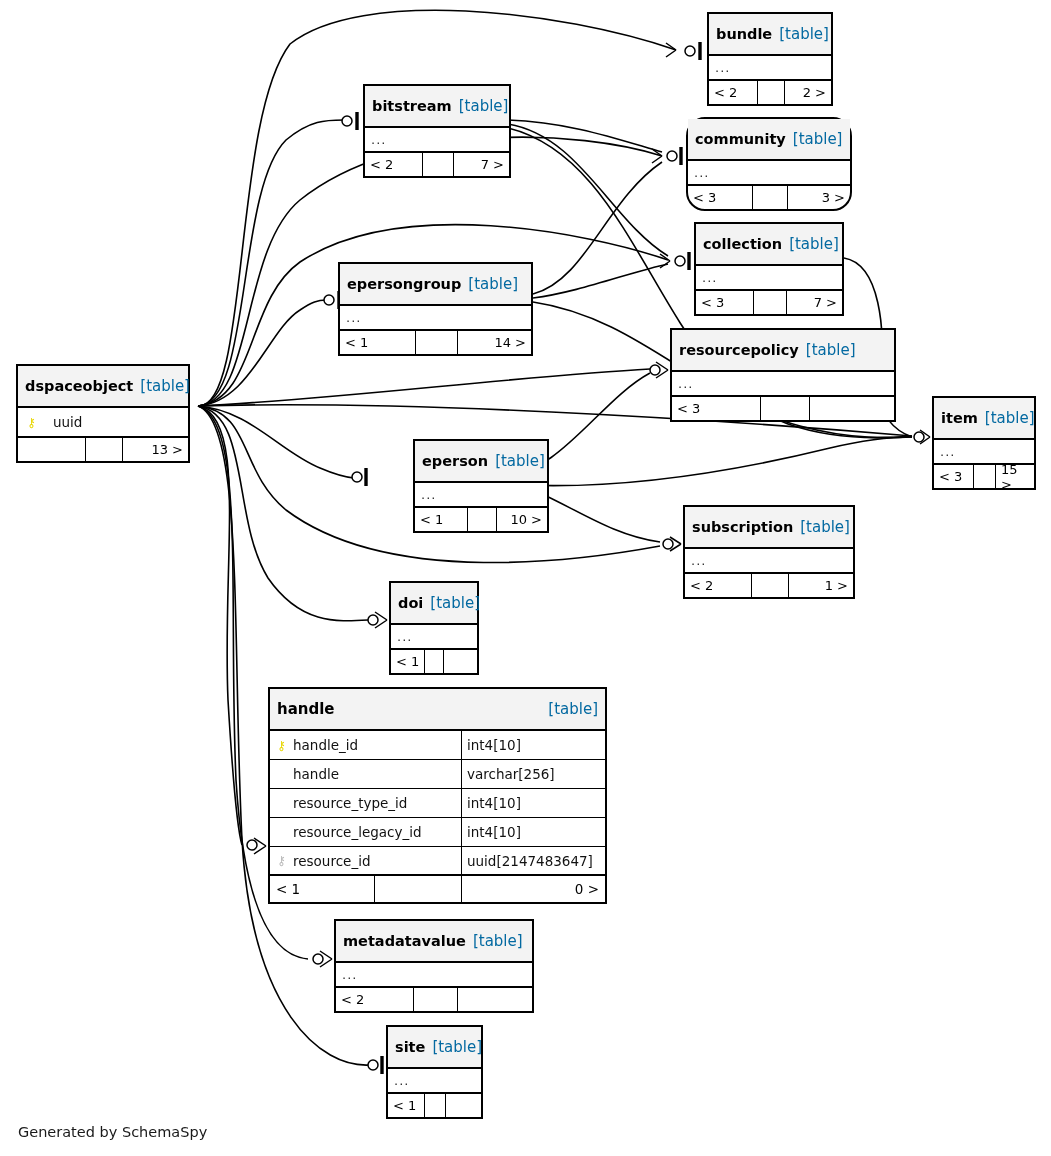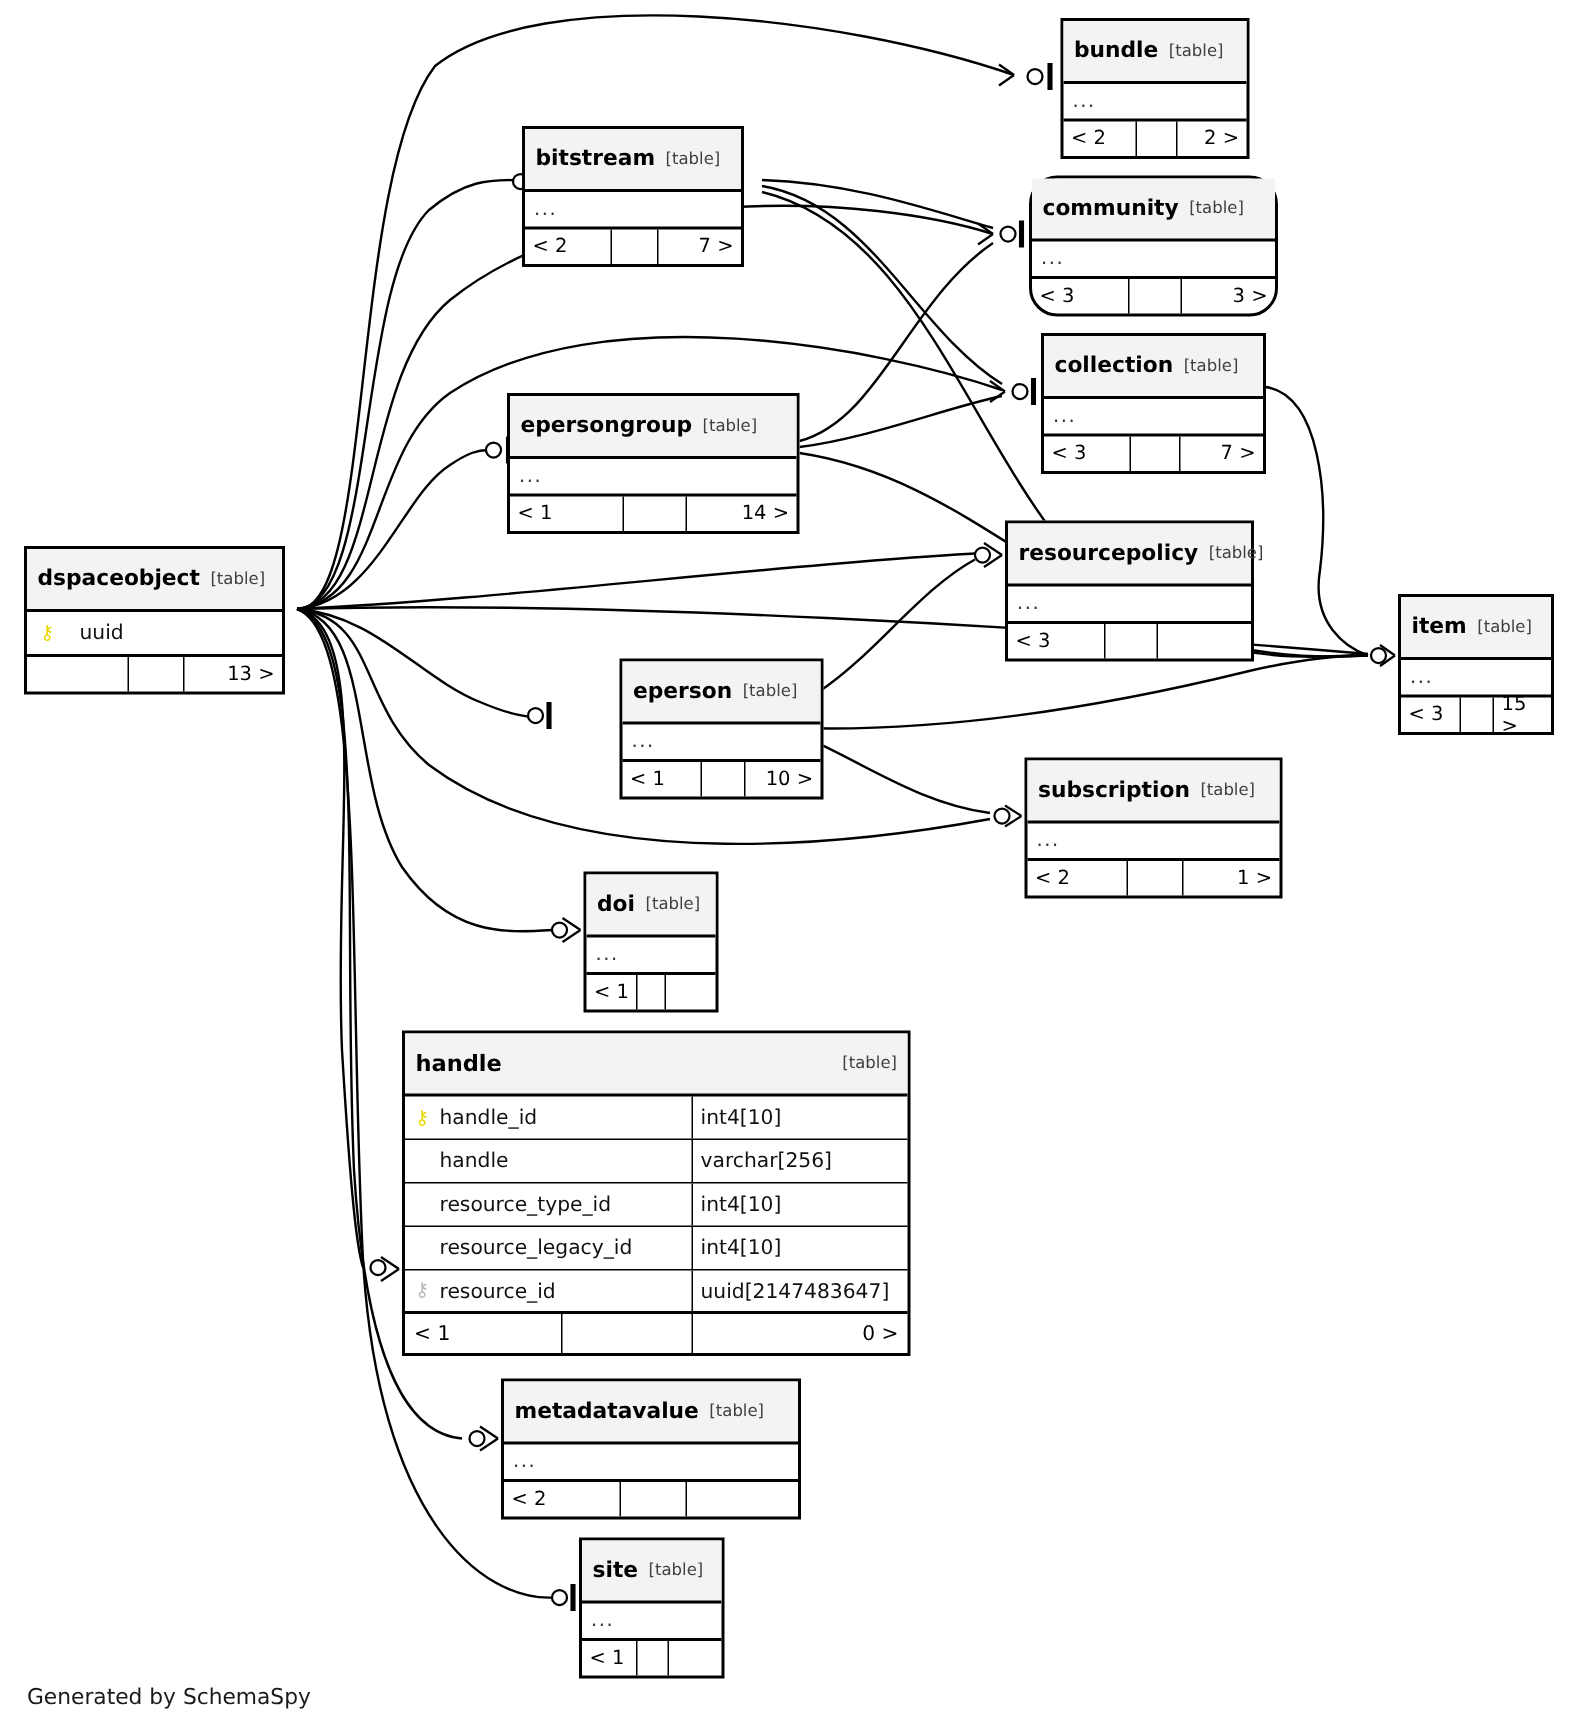--- a/index.html
+++ b/index.html
@@ -5,21 +5,21 @@
   html,body{margin:0;padding:0;background:#ffffff;}
   body{width:1051px;height:1156px;position:relative;
        font-family:"DejaVu Sans","Liberation Sans",sans-serif;
        -webkit-font-smoothing:antialiased;overflow:hidden;}
   #diagram{position:absolute;left:0;top:0;width:1051px;height:1156px;}
   .tbl{position:absolute;border:2px solid #000;background:#fff;box-sizing:border-box;}
   .thdr{background:#f3f3f3;border-bottom:2px solid #000;padding:20px 7px;
         white-space:nowrap;line-height:1.25;height:24px;box-sizing:border-box;
         display:flex;align-items:center;}
   .thdr .nm{font-weight:bold;font-size:14.5px;color:#000;}
-  .thdr .tg{font-size:11px;color:#404040;margin-left:7px;text-align:center;}
+  .thdr .tg{font-size:15px;color:#0369a1;margin-left:7px;text-align:center;}
   .thdr.spread{justify-content:space-between;}
   .ell{padding:2px 6px;font-size:13px;color:#333;height:25px;
        box-sizing:border-box;display:flex;align-items:center;
        border-bottom:2px solid #000;letter-spacing:1px;}
   .foot{display:flex;height:23px;box-sizing:border-box;font-size:13px;color:#000;}
   .foot .c{box-sizing:border-box;display:flex;align-items:center;padding:0 5px;}
   .foot .c1{flex:0 0 40%;border-right:1.5px solid #000;}
   .foot .c2{flex:0 0 22%;border-right:1.5px solid #000;}
   .foot .c3{flex:1;justify-content:flex-end;}
   .row{display:flex;height:29px;box-sizing:border-box;border-bottom:1.5px solid #000;
@@ -169,21 +169,21 @@
     <span class="tg">[table]</span>
   </div>
   <div class="ell">...</div>
   <div class="foot">
     <div class="c c1">&lt; 2</div>
     <div class="c c2"></div>
     <div class="c c3">2 &gt;</div>
   </div>
 </div>
 
-<div class="tbl" style="left:348px;top:84px;width:148px;">
+<div class="tbl" style="left:363px;top:84px;width:148px;">
   <div class="thdr">
     <span class="nm">bitstream</span>
     <span class="tg">[table]</span>
   </div>
   <div class="ell">...</div>
   <div class="foot">
     <div class="c c1">&lt; 2</div>
     <div class="c c2"></div>
     <div class="c c3">7 &gt;</div>
   </div>
@@ -221,21 +221,21 @@
     <span class="tg">[table]</span>
   </div>
   <div class="ell">...</div>
   <div class="foot">
     <div class="c c1">&lt; 1</div>
     <div class="c c2"></div>
     <div class="c c3">14 &gt;</div>
   </div>
 </div>
 
-<div class="tbl" style="left:670px;top:328px;width:166px;margin-top:19px;">
+<div class="tbl" style="left:670px;top:328px;width:226px;">
   <div class="thdr">
     <span class="nm">resourcepolicy</span>
     <span class="tg">[table]</span>
   </div>
   <div class="ell">...</div>
   <div class="foot">
     <div class="c c1">&lt; 3</div>
     <div class="c c2"></div>
     <div class="c c3"></div>
   </div>

